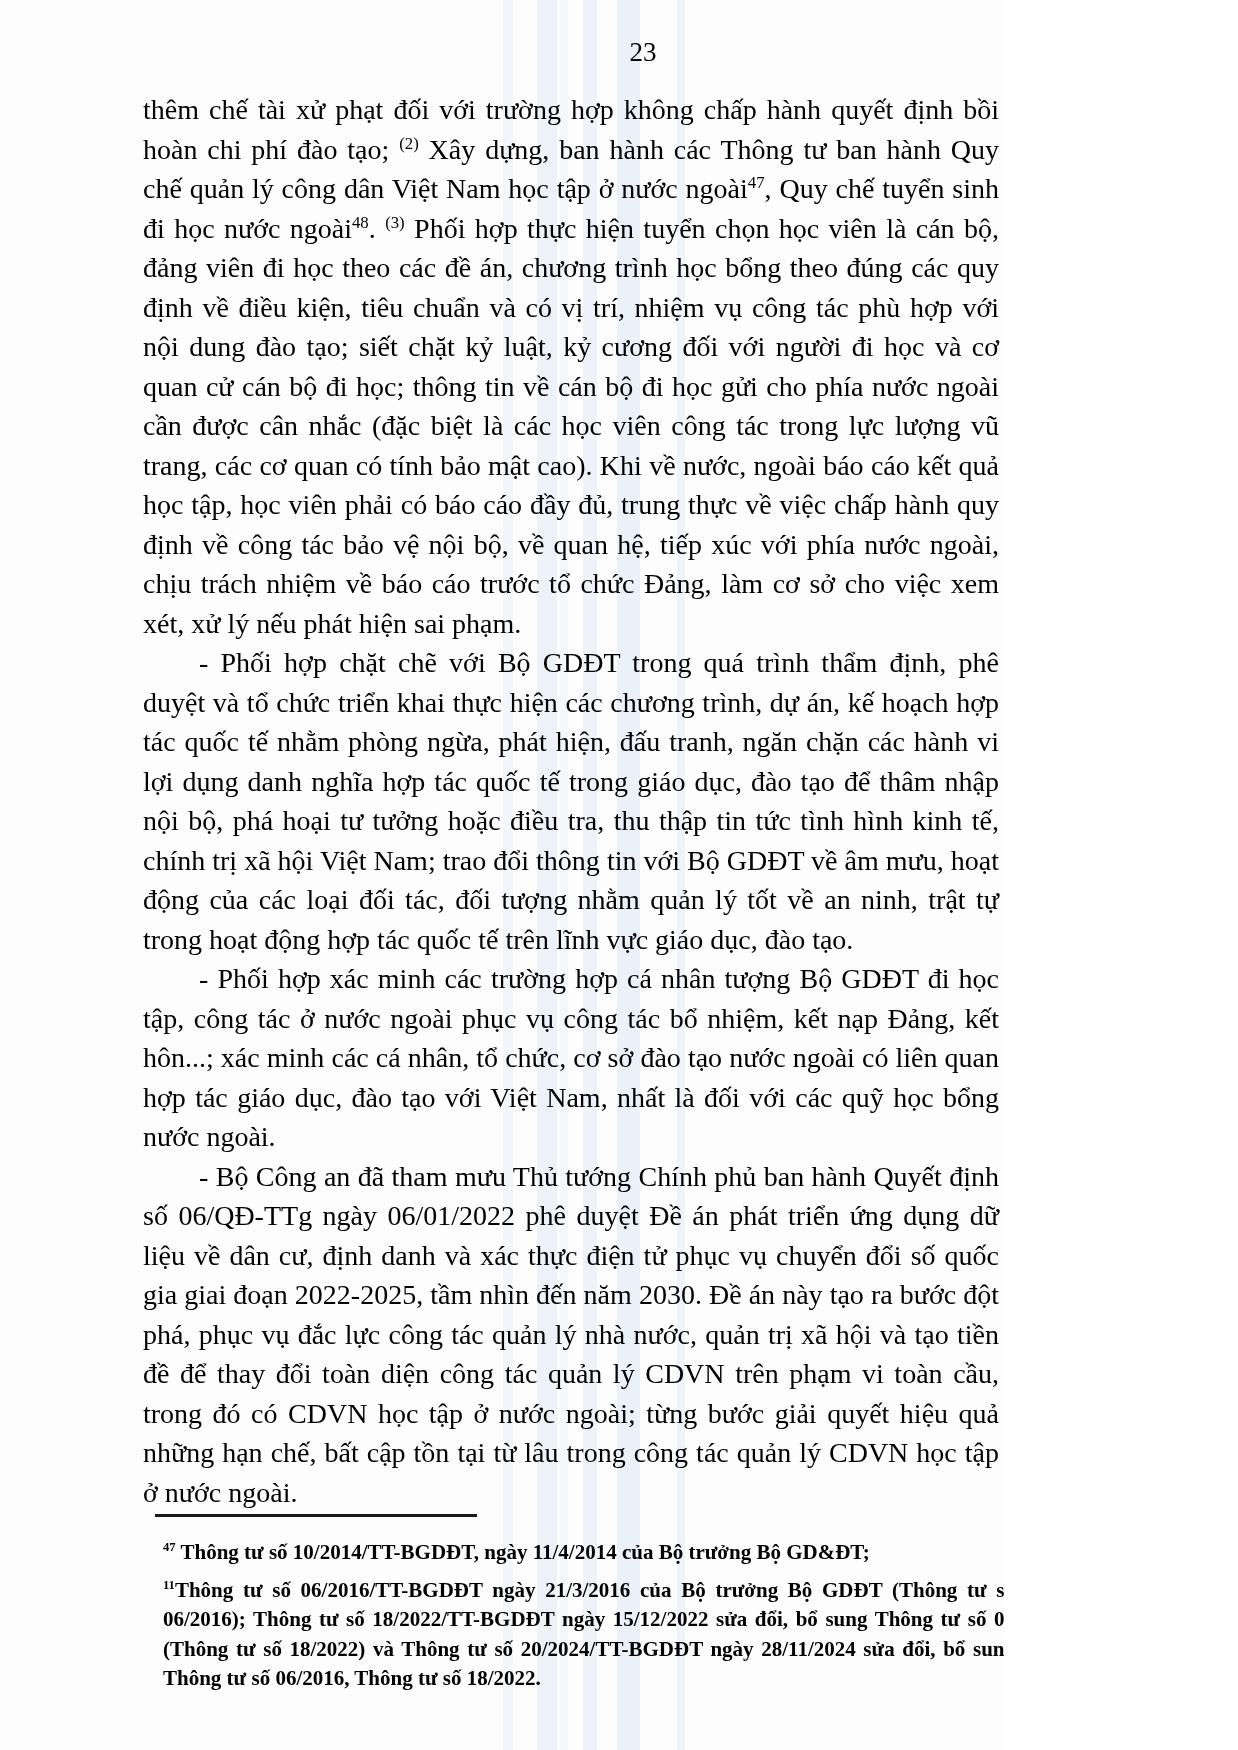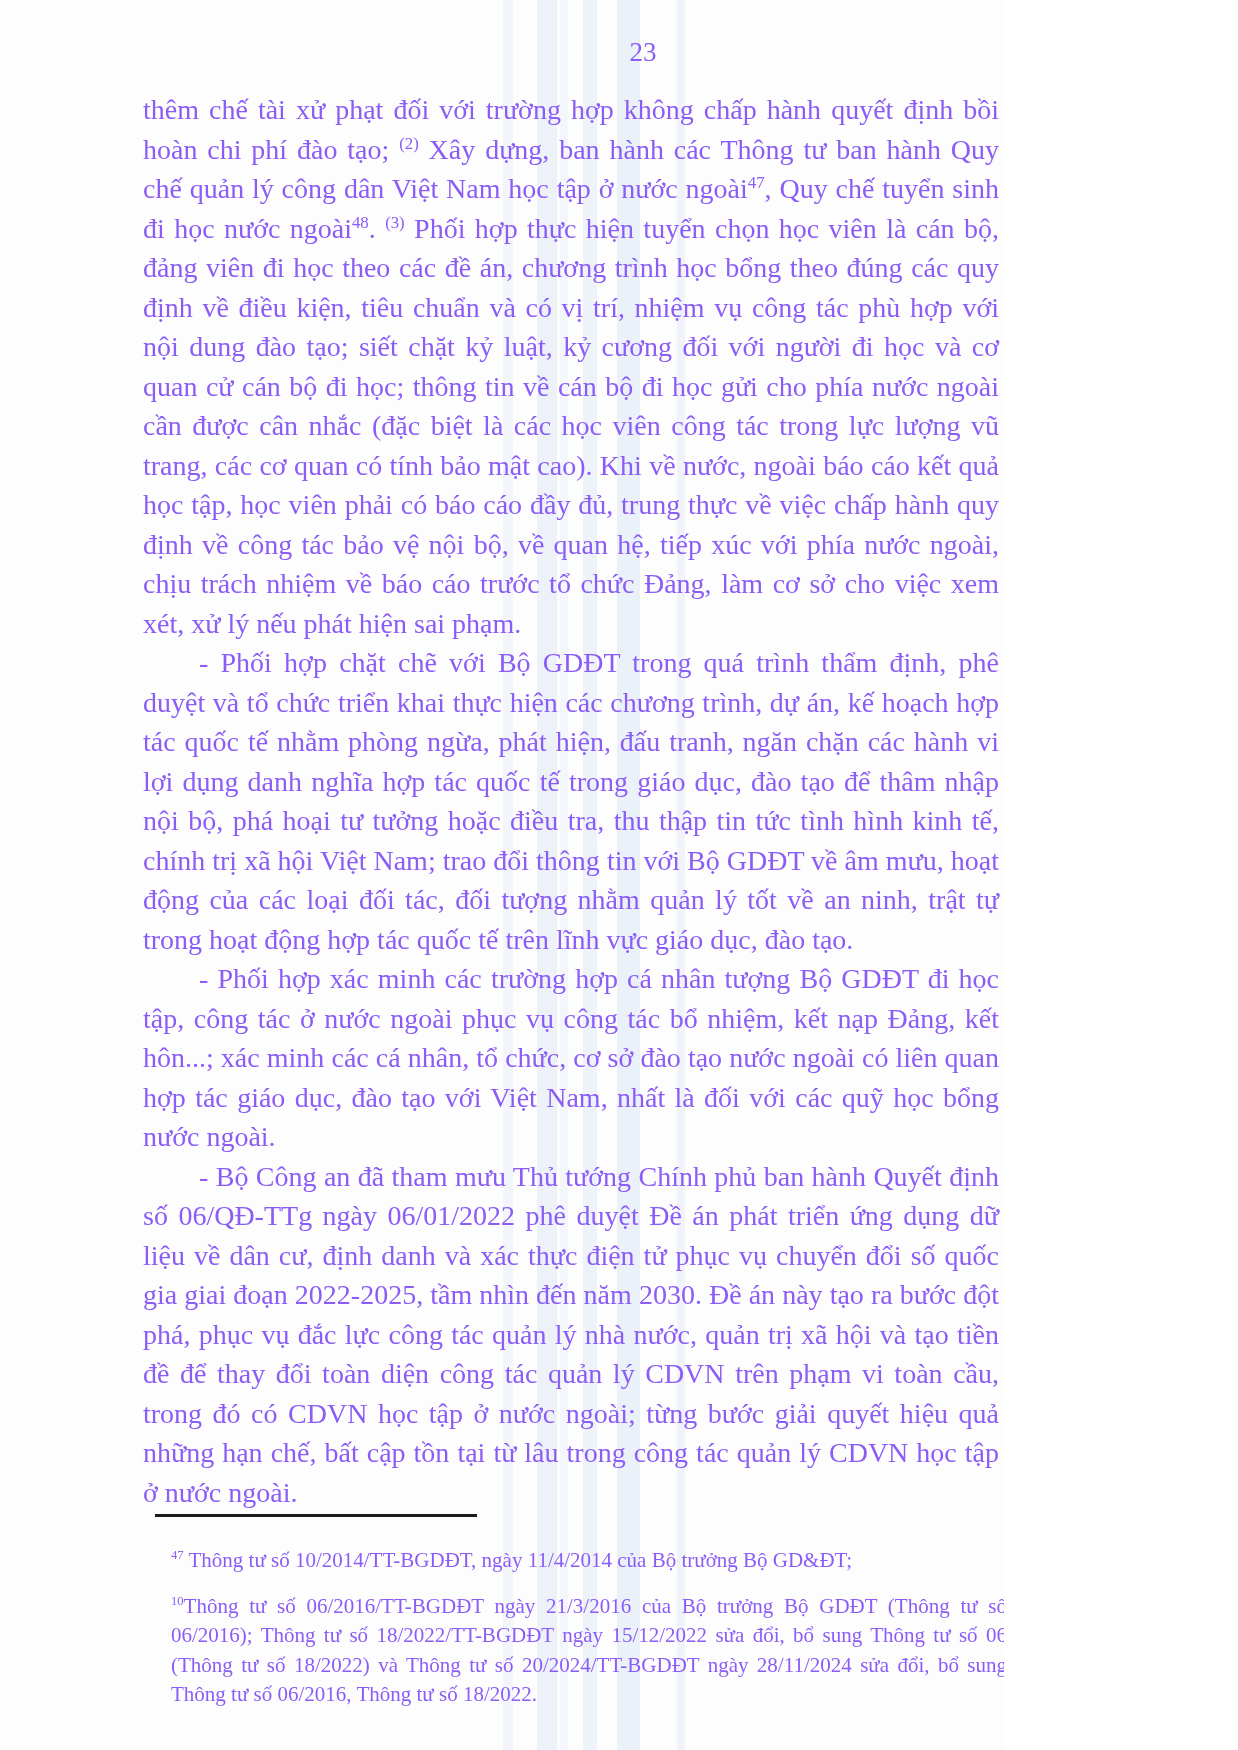--- a/index.html
+++ b/index.html
@@ -7,21 +7,21 @@
     padding: 0;
     background: #ffffff;
   }
   .page {
     position: relative;
     width: 1004px;
     height: 1750px;
     background: #fdfdfe;
     overflow: hidden;
     font-family: "Liberation Serif", "DejaVu Serif", serif;
-    color: #8b5cf6;
+    color: #000000;
   }
   
   .stripe {
     position: absolute;
     top: 0;
     bottom: 0;
     pointer-events: none;
   }
   .page-number {
     position: absolute;
@@ -54,21 +54,21 @@
   }
   .footnotes {
     position: absolute;
     left: 155px;
     top: 1530px;
     width: 868px;
     font-size: 21px;
     line-height: 29.5px;
     text-align: justify;
   }
-  .fn { margin: 16px; }
+  .fn { margin: 8px; font-weight: bold; }
 </style>
 </head>
 <body>
 
 <div class="page">
 
   <div class="stripe" style="left:503px; width:10px; background:rgba(173,200,230,0.13);"></div>
   <div class="stripe" style="left:537px; width:20px; background:rgba(173,200,230,0.20);"></div>
   <div class="stripe" style="left:560px; width:8px; background:rgba(173,200,230,0.12);"></div>
   <div class="stripe" style="left:583px; width:14px; background:rgba(173,200,230,0.18);"></div>
@@ -81,16 +81,16 @@
     <p class="para continuation"><span>thêm chế tài xử phạt đối với trường hợp không chấp hành quyết định bồi hoàn chi phí đào tạo; </span><sup>(2)</sup><span> Xây dựng, ban hành các Thông tư ban hành Quy chế quản lý công dân Việt Nam học tập ở nước ngoài</span><sup>47</sup><span>, Quy chế tuyển sinh đi học nước ngoài</span><sup>48</sup><span>. </span><sup>(3)</sup><span> Phối hợp thực hiện tuyển chọn học viên là cán bộ, đảng viên đi học theo các đề án, chương trình học bổng theo đúng các quy định về điều kiện, tiêu chuẩn và có vị trí, nhiệm vụ công tác phù hợp với nội dung đào tạo; siết chặt kỷ luật, kỷ cương đối với người đi học và cơ quan cử cán bộ đi học; thông tin về cán bộ đi học gửi cho phía nước ngoài cần được cân nhắc (đặc biệt là các học viên công tác trong lực lượng vũ trang, các cơ quan có tính bảo mật cao). Khi về nước, ngoài báo cáo kết quả học tập, học viên phải có báo cáo đầy đủ, trung thực về việc chấp hành quy định về công tác bảo vệ nội bộ, về quan hệ, tiếp xúc với phía nước ngoài, chịu trách nhiệm về báo cáo trước tổ chức Đảng, làm cơ sở cho việc xem xét, xử lý nếu phát hiện sai phạm.</span></p>
     <p class="para dash"><span>- Phối hợp chặt chẽ với Bộ GDĐT trong quá trình thẩm định, phê duyệt và tổ chức triển khai thực hiện các chương trình, dự án, kế hoạch hợp tác quốc tế nhằm phòng ngừa, phát hiện, đấu tranh, ngăn chặn các hành vi lợi dụng danh nghĩa hợp tác quốc tế trong giáo dục, đào tạo để thâm nhập nội bộ, phá hoại tư tưởng hoặc điều tra, thu thập tin tức tình hình kinh tế, chính trị xã hội Việt Nam; trao đổi thông tin với Bộ GDĐT về âm mưu, hoạt động của các loại đối tác, đối tượng nhằm quản lý tốt về an ninh, trật tự trong hoạt động hợp tác quốc tế trên lĩnh vực giáo dục, đào tạo.</span></p>
     <p class="para dash"><span>- Phối hợp xác minh các trường hợp cá nhân tượng Bộ GDĐT đi học tập, công tác ở nước ngoài phục vụ công tác bổ nhiệm, kết nạp Đảng, kết hôn...; xác minh các cá nhân, tổ chức, cơ sở đào tạo nước ngoài có liên quan hợp tác giáo dục, đào tạo với Việt Nam, nhất là đối với các quỹ học bổng nước ngoài.</span></p>
     <p class="para dash"><span>- Bộ Công an đã tham mưu Thủ tướng Chính phủ ban hành Quyết định số 06/QĐ-TTg ngày 06/01/2022 phê duyệt Đề án phát triển ứng dụng dữ liệu về dân cư, định danh và xác thực điện tử phục vụ chuyển đổi số quốc gia giai đoạn 2022-2025, tầm nhìn đến năm 2030. Đề án này tạo ra bước đột phá, phục vụ đắc lực công tác quản lý nhà nước, quản trị xã hội và tạo tiền đề để thay đổi toàn diện công tác quản lý CDVN trên phạm vi toàn cầu, trong đó có CDVN học tập ở nước ngoài; từng bước giải quyết hiệu quả những hạn chế, bất cập tồn tại từ lâu trong công tác quản lý CDVN học tập ở nước ngoài.</span></p>
   </div>
 
   <div class="footnote-sep"></div>
 
   <div class="footnotes">
     <p class="fn"><sup>47</sup><span> Thông tư số 10/2014/TT-BGDĐT, ngày 11/4/2014 của Bộ trưởng Bộ GD&amp;ĐT;</span></p>
-    <p class="fn"><sup>10</sup><span>Thông tư số 06/2016/TT-BGDĐT ngày 21/3/2016 của Bộ trưởng Bộ GDĐT (Thông tư số 06/2016); Thông tư số 18/2022/TT-BGDĐT ngày 15/12/2022 sửa đổi, bổ sung Thông tư số 06 (Thông tư số 18/2022) và Thông tư số 20/2024/TT-BGDĐT ngày 28/11/2024 sửa đổi, bổ sung Thông tư số 06/2016, Thông tư số 18/2022.</span></p>
+    <p class="fn"><sup>11</sup><span>Thông tư số 06/2016/TT-BGDĐT ngày 21/3/2016 của Bộ trưởng Bộ GDĐT (Thông tư số 06/2016); Thông tư số 18/2022/TT-BGDĐT ngày 15/12/2022 sửa đổi, bổ sung Thông tư số 06 (Thông tư số 18/2022) và Thông tư số 20/2024/TT-BGDĐT ngày 28/11/2024 sửa đổi, bổ sung Thông tư số 06/2016, Thông tư số 18/2022.</span></p>
   </div>
 
 </div>
 
 </body></html>

